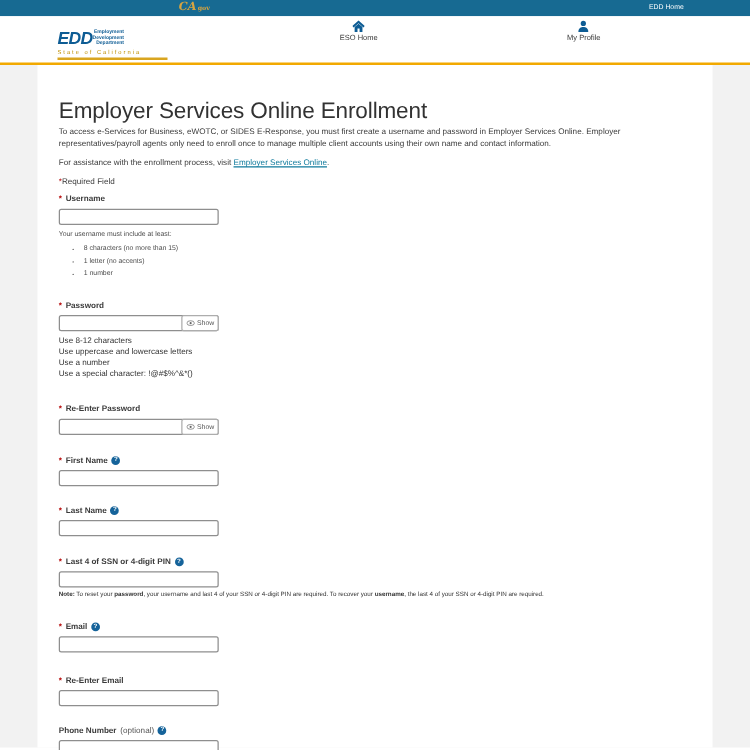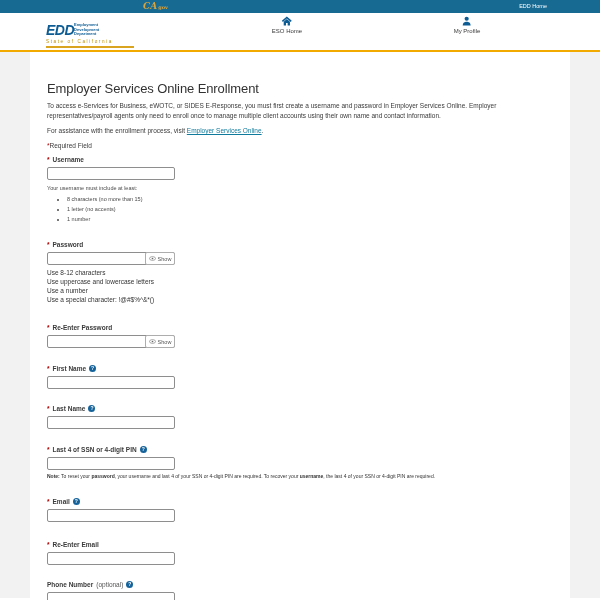--- a/index.html
+++ b/index.html
@@ -13,40 +13,40 @@
     font-size: 9px; line-height: 13px; cursor: pointer; }
   .ca-logo .gov { font-size: 5px; font-style: normal; margin-left: 1px; }
   .topbar-link { position: absolute; right: 53px; top: 0; color: #ffffff;
     font-size: 5.5px; line-height: 13px; cursor: pointer; }
 
   
   .header { position: relative; height: 39px; background: #fff;
     border-bottom: 2px solid #f2a900; }
   .edd-logo { position: absolute; left: 46px; top: 10px; width: 88px;
     border-bottom: 2px solid #d9a520; padding-bottom: 2px; }
-  .edd-logo-top { display: flex; align-items: flex-start; gap: 0; }
+  .edd-logo-top { display: flex; align-items: flex-start; gap: 0; text-align: right; }
   .edd-acronym { color: #0d5c94; font-weight: bold; font-style: italic;
     font-size: 14px; line-height: 14px; letter-spacing: -0.5px; }
   .edd-lines { display: flex; flex-direction: column; }
   .edd-line { color: #0d5c94; font-weight: bold; font-size: 4px; line-height: 4.6px; }
   .edd-state { color: #bf8f00; font-size: 4.6px; letter-spacing: 1.6px; margin-top: 1.5px; }
 
   .nav-item { position: absolute; top: 3px; display: flex; flex-direction: column;
     align-items: center; gap: 2px; cursor: pointer; }
   .nav-item.eso { left: 287px; transform: translateX(-50%); }
   .nav-item.profile { left: 467px; transform: translateX(-50%); }
   .nav-icon { width: 10px; height: 10px; display: block; }
   .nav-label { font-size: 6px; color: #3a3a3a; }
 
   
   .page-bg { background: #f2f2f2; height: 546px; }
   .content { width: 540px; margin: 0 auto; background: #fff; height: 100%;
     padding: 28px 15px 0 17px; }
 
-  h1 { font-size: 13px; font-weight: 400; color: #323232; letter-spacing: -0.1px;
+  h1 { font-size: 18px; font-weight: 400; color: #323232; letter-spacing: -0.1px;
     line-height: 17px; margin-bottom: 4px; }
   .intro { font-size: 6.5px; line-height: 9.5px; color: #3a3a3a; margin-bottom: 6px;
     max-width: 508px; }
   .assist { font-size: 6.5px; line-height: 9px; color: #3a3a3a; margin-bottom: 6px; }
   .assist a { color: #0f7a9c; text-decoration: underline; cursor: pointer; }
   .required-note { font-size: 6.5px; line-height: 9px; color: #3a3a3a; margin-bottom: 5px; }
   .req { color: #b30000; }
 
   .form-group { margin-top: 0; }
   .form-label { display: flex; align-items: center; gap: 3px; font-size: 6.5px;

